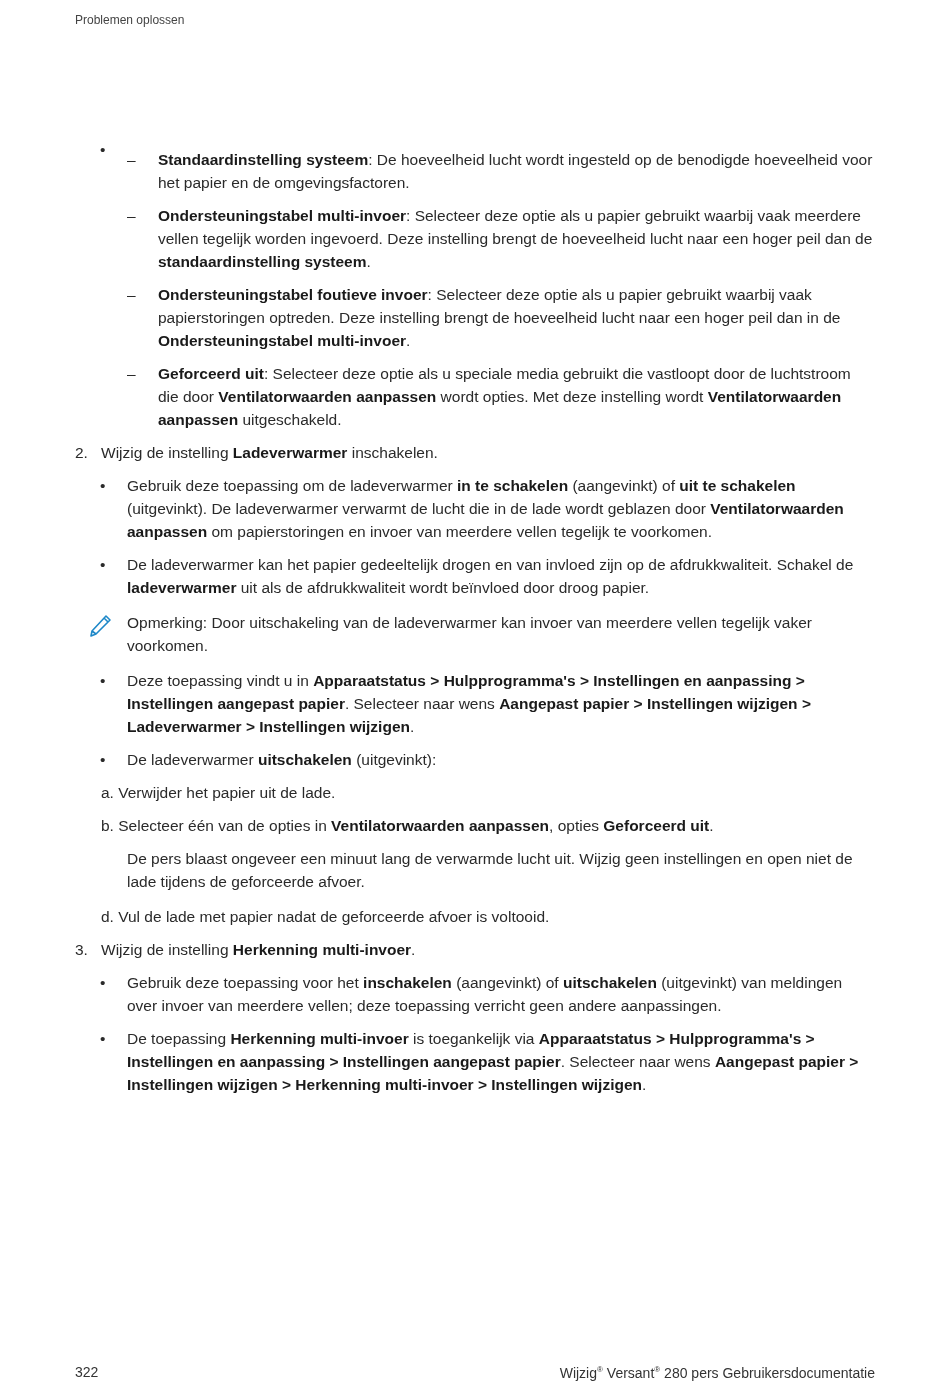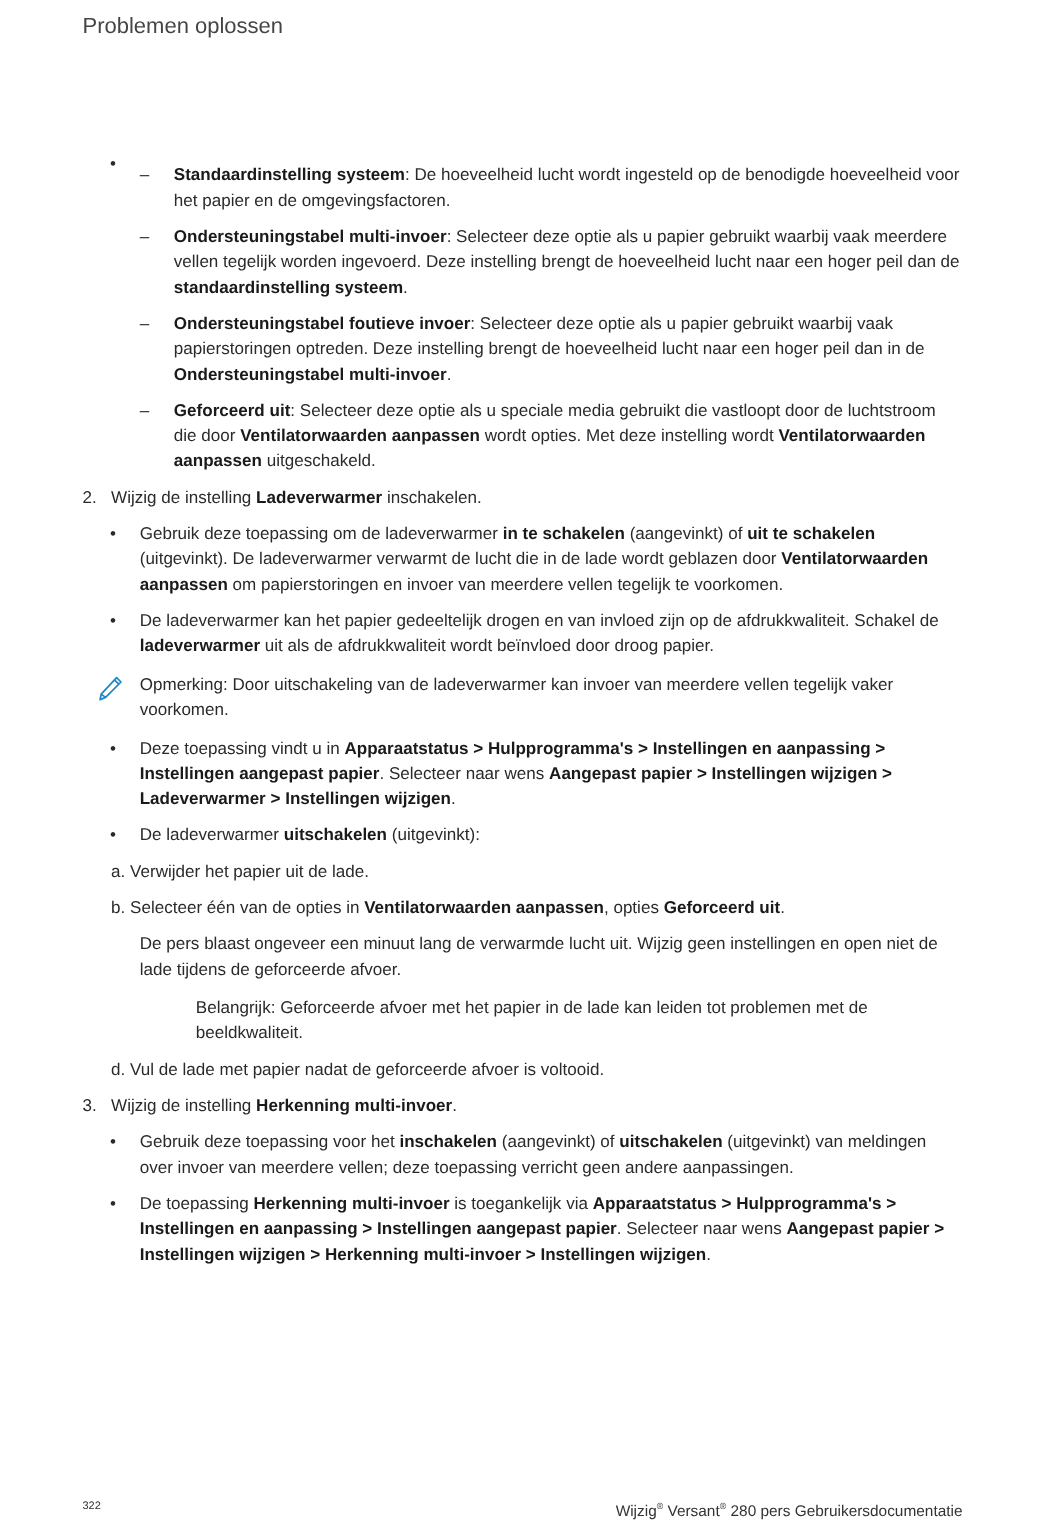--- a/index.html
+++ b/index.html
@@ -1,19 +1,19 @@
 <!DOCTYPE html>
 <html><head>
 <meta charset="utf-8">
 <style>
   html, body { margin:0; padding:0; background:#ffffff; }
   body { width:950px; height:1387px; position:relative; overflow:hidden;
          font-family:"Liberation Sans", "DejaVu Sans", sans-serif; color:#2a2a2a; }
-  .header { position:absolute; left:75px; top:13px; font-size:20px; color:#444; }
-  .footer-page { position:absolute; left:75px; top:1364px; font-size:10px; color:#333; }
+  .header { position:absolute; left:75px; top:13px; font-size:12px; color:#444; }
+  .footer-page { position:absolute; left:75px; top:1364px; font-size:14px; color:#333; }
   .footer-doc { position:absolute; right:75px; top:1365px; font-size:14px; color:#333; }
   .footer-doc sup { font-size:8px; vertical-align:6px; }
   .content { position:absolute; left:75px; top:138px; width:800px; font-size:15.5px; line-height:23px; }
   .b { font-weight:bold; color:#1a1a1a; }
   .row { position:relative; margin-bottom:10px; }
   .bul { padding-left:52px; }
   .bul .mk { position:absolute; left:25px; top:0; }
   .dash { padding-left:83px; }
   .dash .mk { position:absolute; left:52px; top:0; }
   .num { padding-left:26px; }
@@ -49,21 +49,20 @@
       </svg>
     <span>Opmerking: Door uitschakeling van de ladeverwarmer kan invoer van meerdere vellen tegelijk vaker voorkomen.</span>
   </div>
 
   <div class="row bul"><span class="mk">•</span><span>Deze toepassing vindt u in </span><span class="b">Apparaatstatus &gt; Hulpprogramma's &gt; Instellingen en aanpassing &gt; Instellingen aangepast papier</span><span>. Selecteer naar wens </span><span class="b">Aangepast papier &gt; Instellingen wijzigen &gt; Ladeverwarmer &gt; Instellingen wijzigen</span><span>.</span></div>
   <div class="row bul"><span class="mk">•</span><span>De ladeverwarmer </span><span class="b">uitschakelen</span><span> (uitgevinkt):</span></div>
 
   <div class="row let">a. Verwijder het papier uit de lade.</div>
   <div class="row let"><span>b. Selecteer één van de opties in </span><span class="b">Ventilatorwaarden aanpassen</span><span>, opties </span><span class="b">Geforceerd uit</span><span>.</span></div>
   <div class="row para sp">De pers blaast ongeveer een minuut lang de verwarmde lucht uit. Wijzig geen instellingen en open niet de lade tijdens de geforceerde afvoer.</div>
-  <div class="row imp">Belangrijk: Geforceerde afvoer met het papier in de lade kan leiden tot problemen met de beeldkwaliteit.</div>
   <div class="row let">d. Vul de lade met papier nadat de geforceerde afvoer is voltooid.</div>
 
   <div class="row num"><span class="mk">3.</span><span>Wijzig de instelling </span><span class="b">Herkenning multi-invoer</span><span>.</span></div>
   <div class="row bul"><span class="mk">•</span><span>Gebruik deze toepassing voor het </span><span class="b">inschakelen</span><span> (aangevinkt) of </span><span class="b">uitschakelen</span><span> (uitgevinkt) van meldingen over invoer van meerdere vellen; deze toepassing verricht geen andere aanpassingen.</span></div>
   <div class="row bul"><span class="mk">•</span><span>De toepassing </span><span class="b">Herkenning multi-invoer</span><span> is toegankelijk via </span><span class="b">Apparaatstatus &gt; Hulpprogramma's &gt; Instellingen en aanpassing &gt; Instellingen aangepast papier</span><span>. Selecteer naar wens </span><span class="b">Aangepast papier &gt; Instellingen wijzigen &gt; Herkenning multi-invoer &gt; Instellingen wijzigen</span><span>.</span></div>
 </div>
 
 <div class="footer-page">322</div>
 <div class="footer-doc"><span>Wijzig</span><sup>®</sup><span> Versant</span><sup>®</sup><span> 280 pers Gebruikersdocumentatie</span></div>
 

